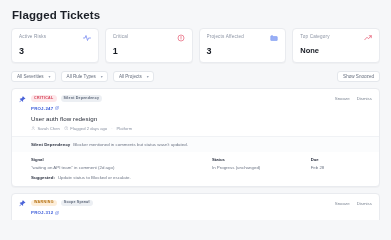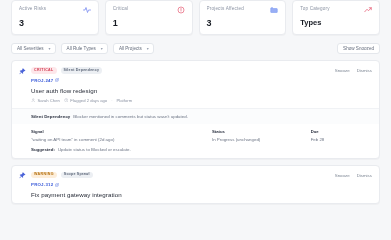--- a/index.html
+++ b/index.html
@@ -87,20 +87,23 @@
   .col-label { font-size:4.2px; font-weight:700; color:#2b3140; }
   .col-value { font-size:4.4px; color:#6d7585; margin-top:3px; }
   .suggested { padding:5px 7px 6px 19px; font-size:4.4px; color:#6d7585; }
   .suggested b { color:#2b3140; font-weight:700; margin-right:3px; }
 </style>
 </head>
 <body>
 
 <div class="page">
 
+  <div class="header">
+    <div class="page-title">Flagged Tickets</div>
+  </div>
 
   <div class="metrics">
 
     <div class="metric">
       <div class="metric-top">
         <div class="metric-label">Active Risks</div>
         <svg class="metric-icon" viewBox="0 0 16 16" fill="none" stroke="#6b7ff0" stroke-width="1.6" stroke-linecap="round" stroke-linejoin="round">
             <path d="M1 8h3l2-5 3 10 2-5h4"></path>
           </svg>
       </div>
@@ -130,21 +133,21 @@
     </div>
 
     <div class="metric">
       <div class="metric-top">
         <div class="metric-label">Top Category</div>
         <svg class="metric-icon" viewBox="0 0 16 16" fill="none" stroke="#e5566f" stroke-width="1.6" stroke-linecap="round" stroke-linejoin="round">
             <path d="M1.5 11.5L6 6.5l3 3 5.5-6"></path>
             <path d="M10.5 3.5h4v4"></path>
           </svg>
       </div>
-      <div class="metric-value sm">Types</div>
+      <div class="metric-value sm">None</div>
     </div>
 
   </div>
 
   <div class="filters">
     <div class="select">
       <span>All Severities</span>
       <span class="chev">▾</span>
     </div>
     <div class="select">

